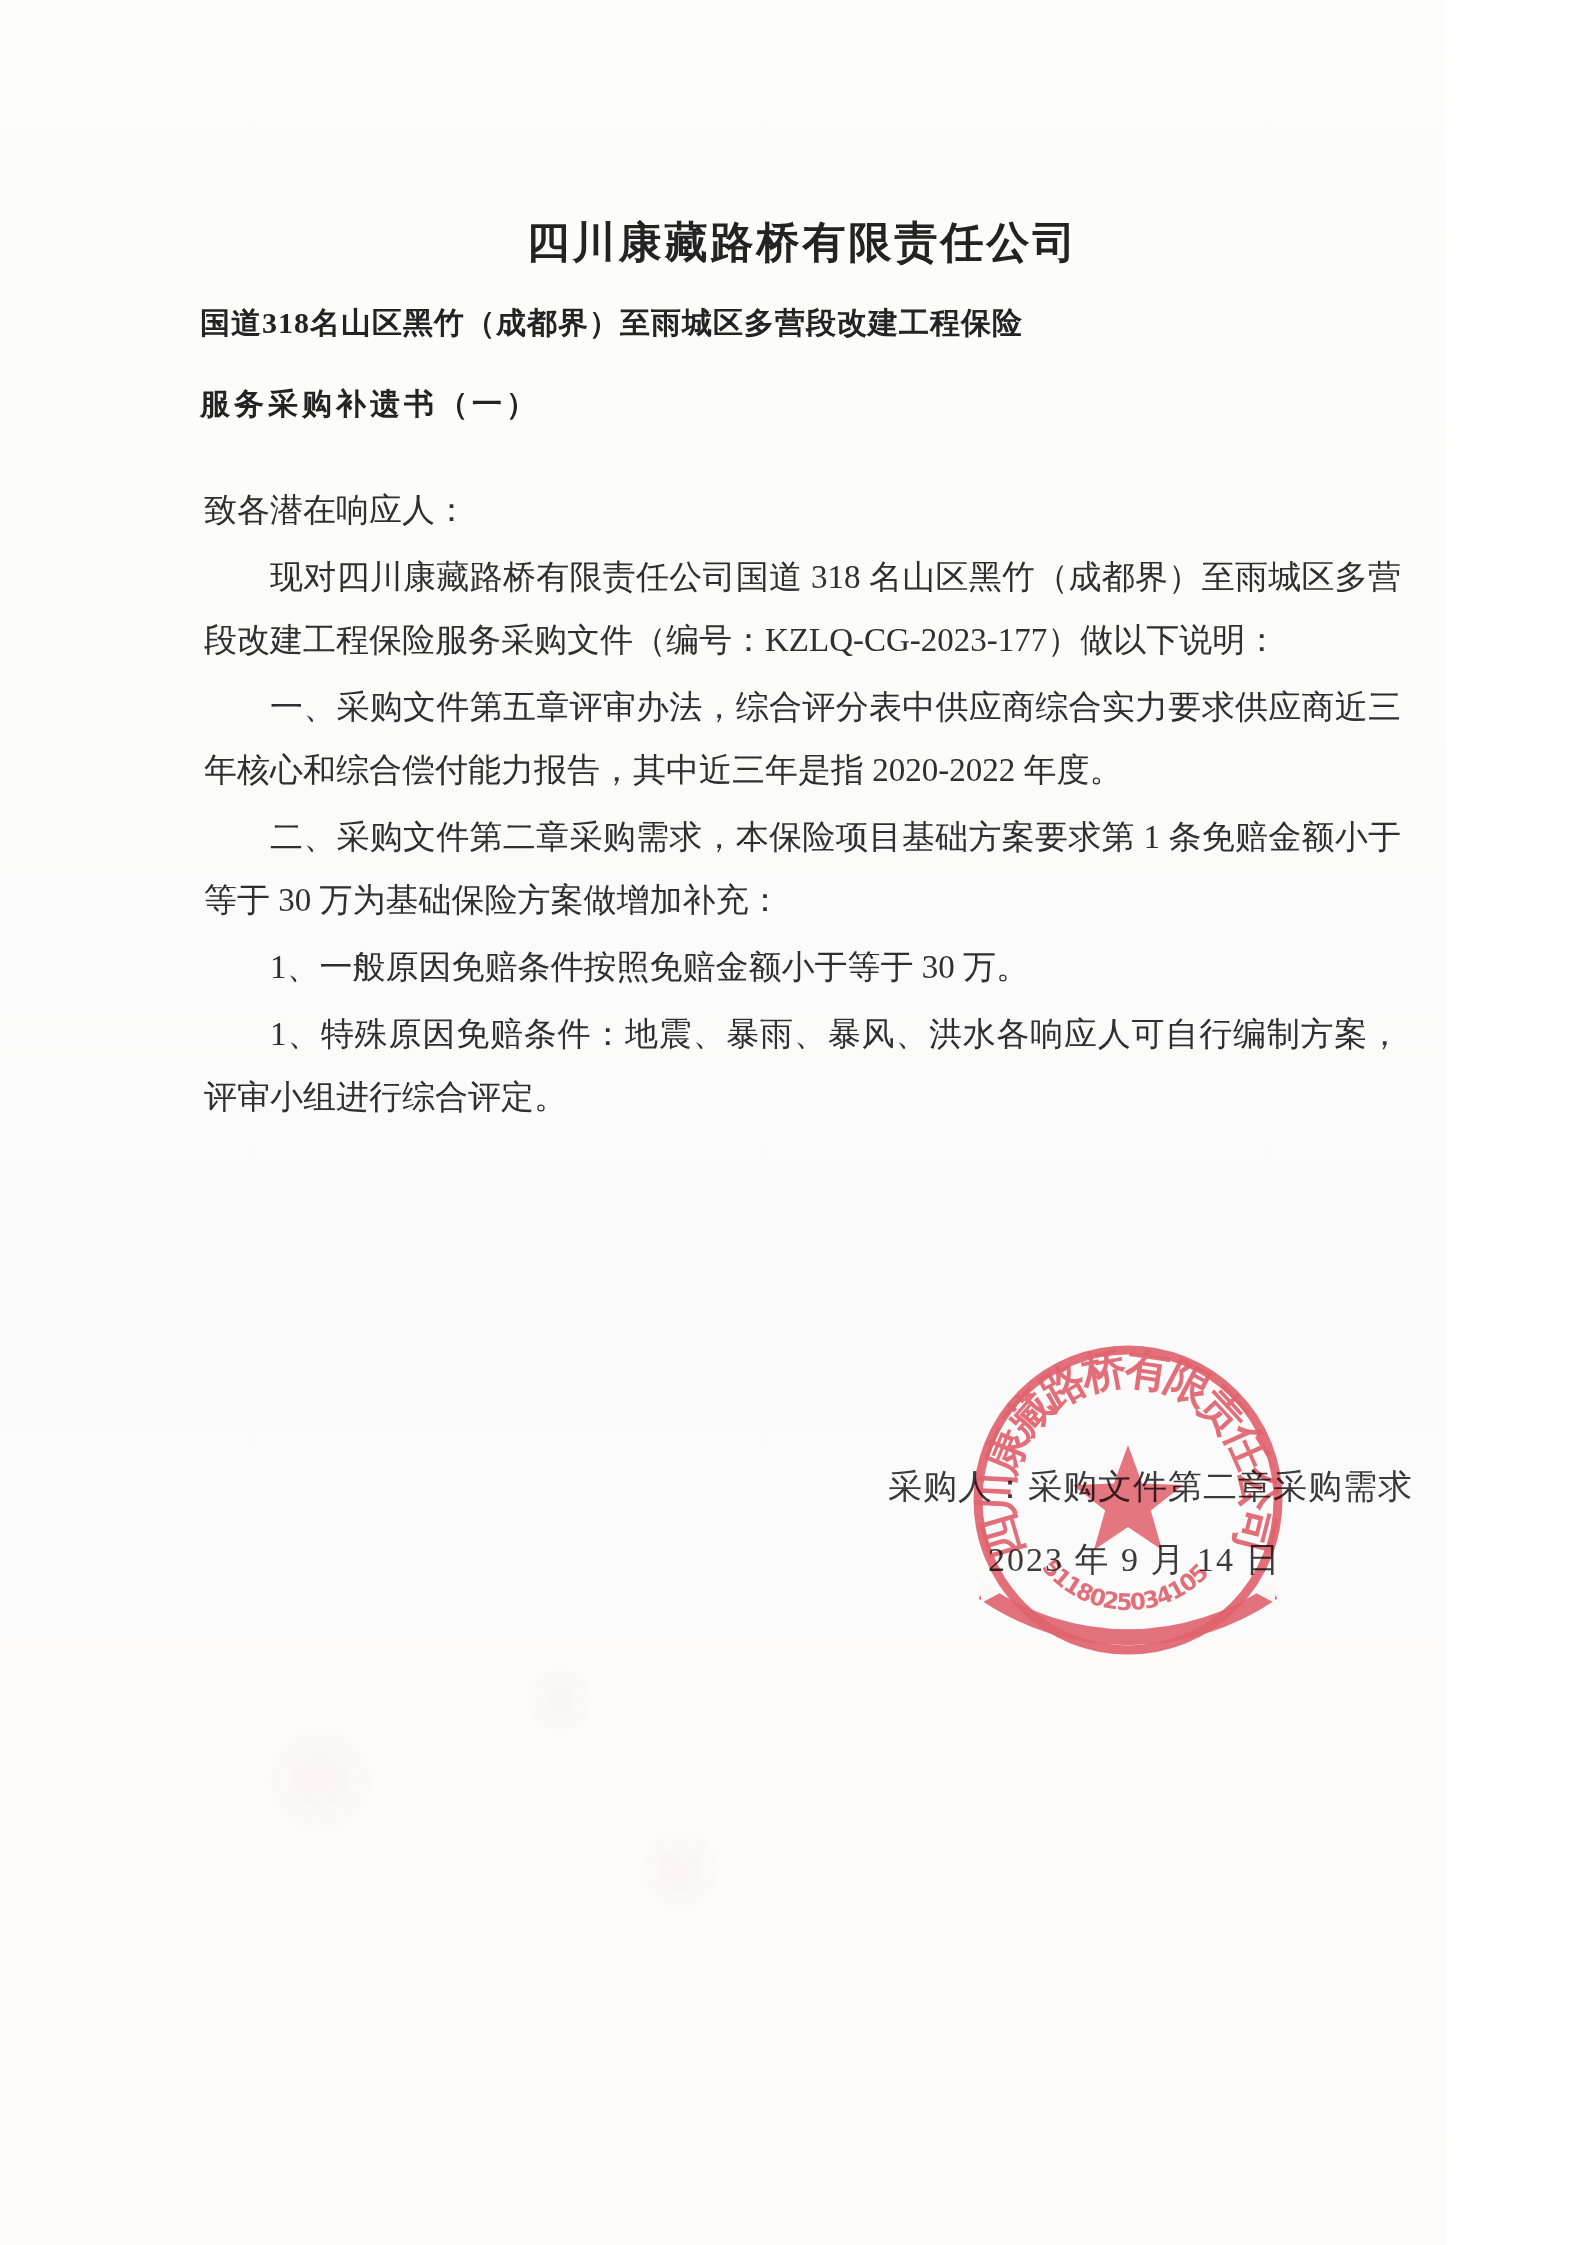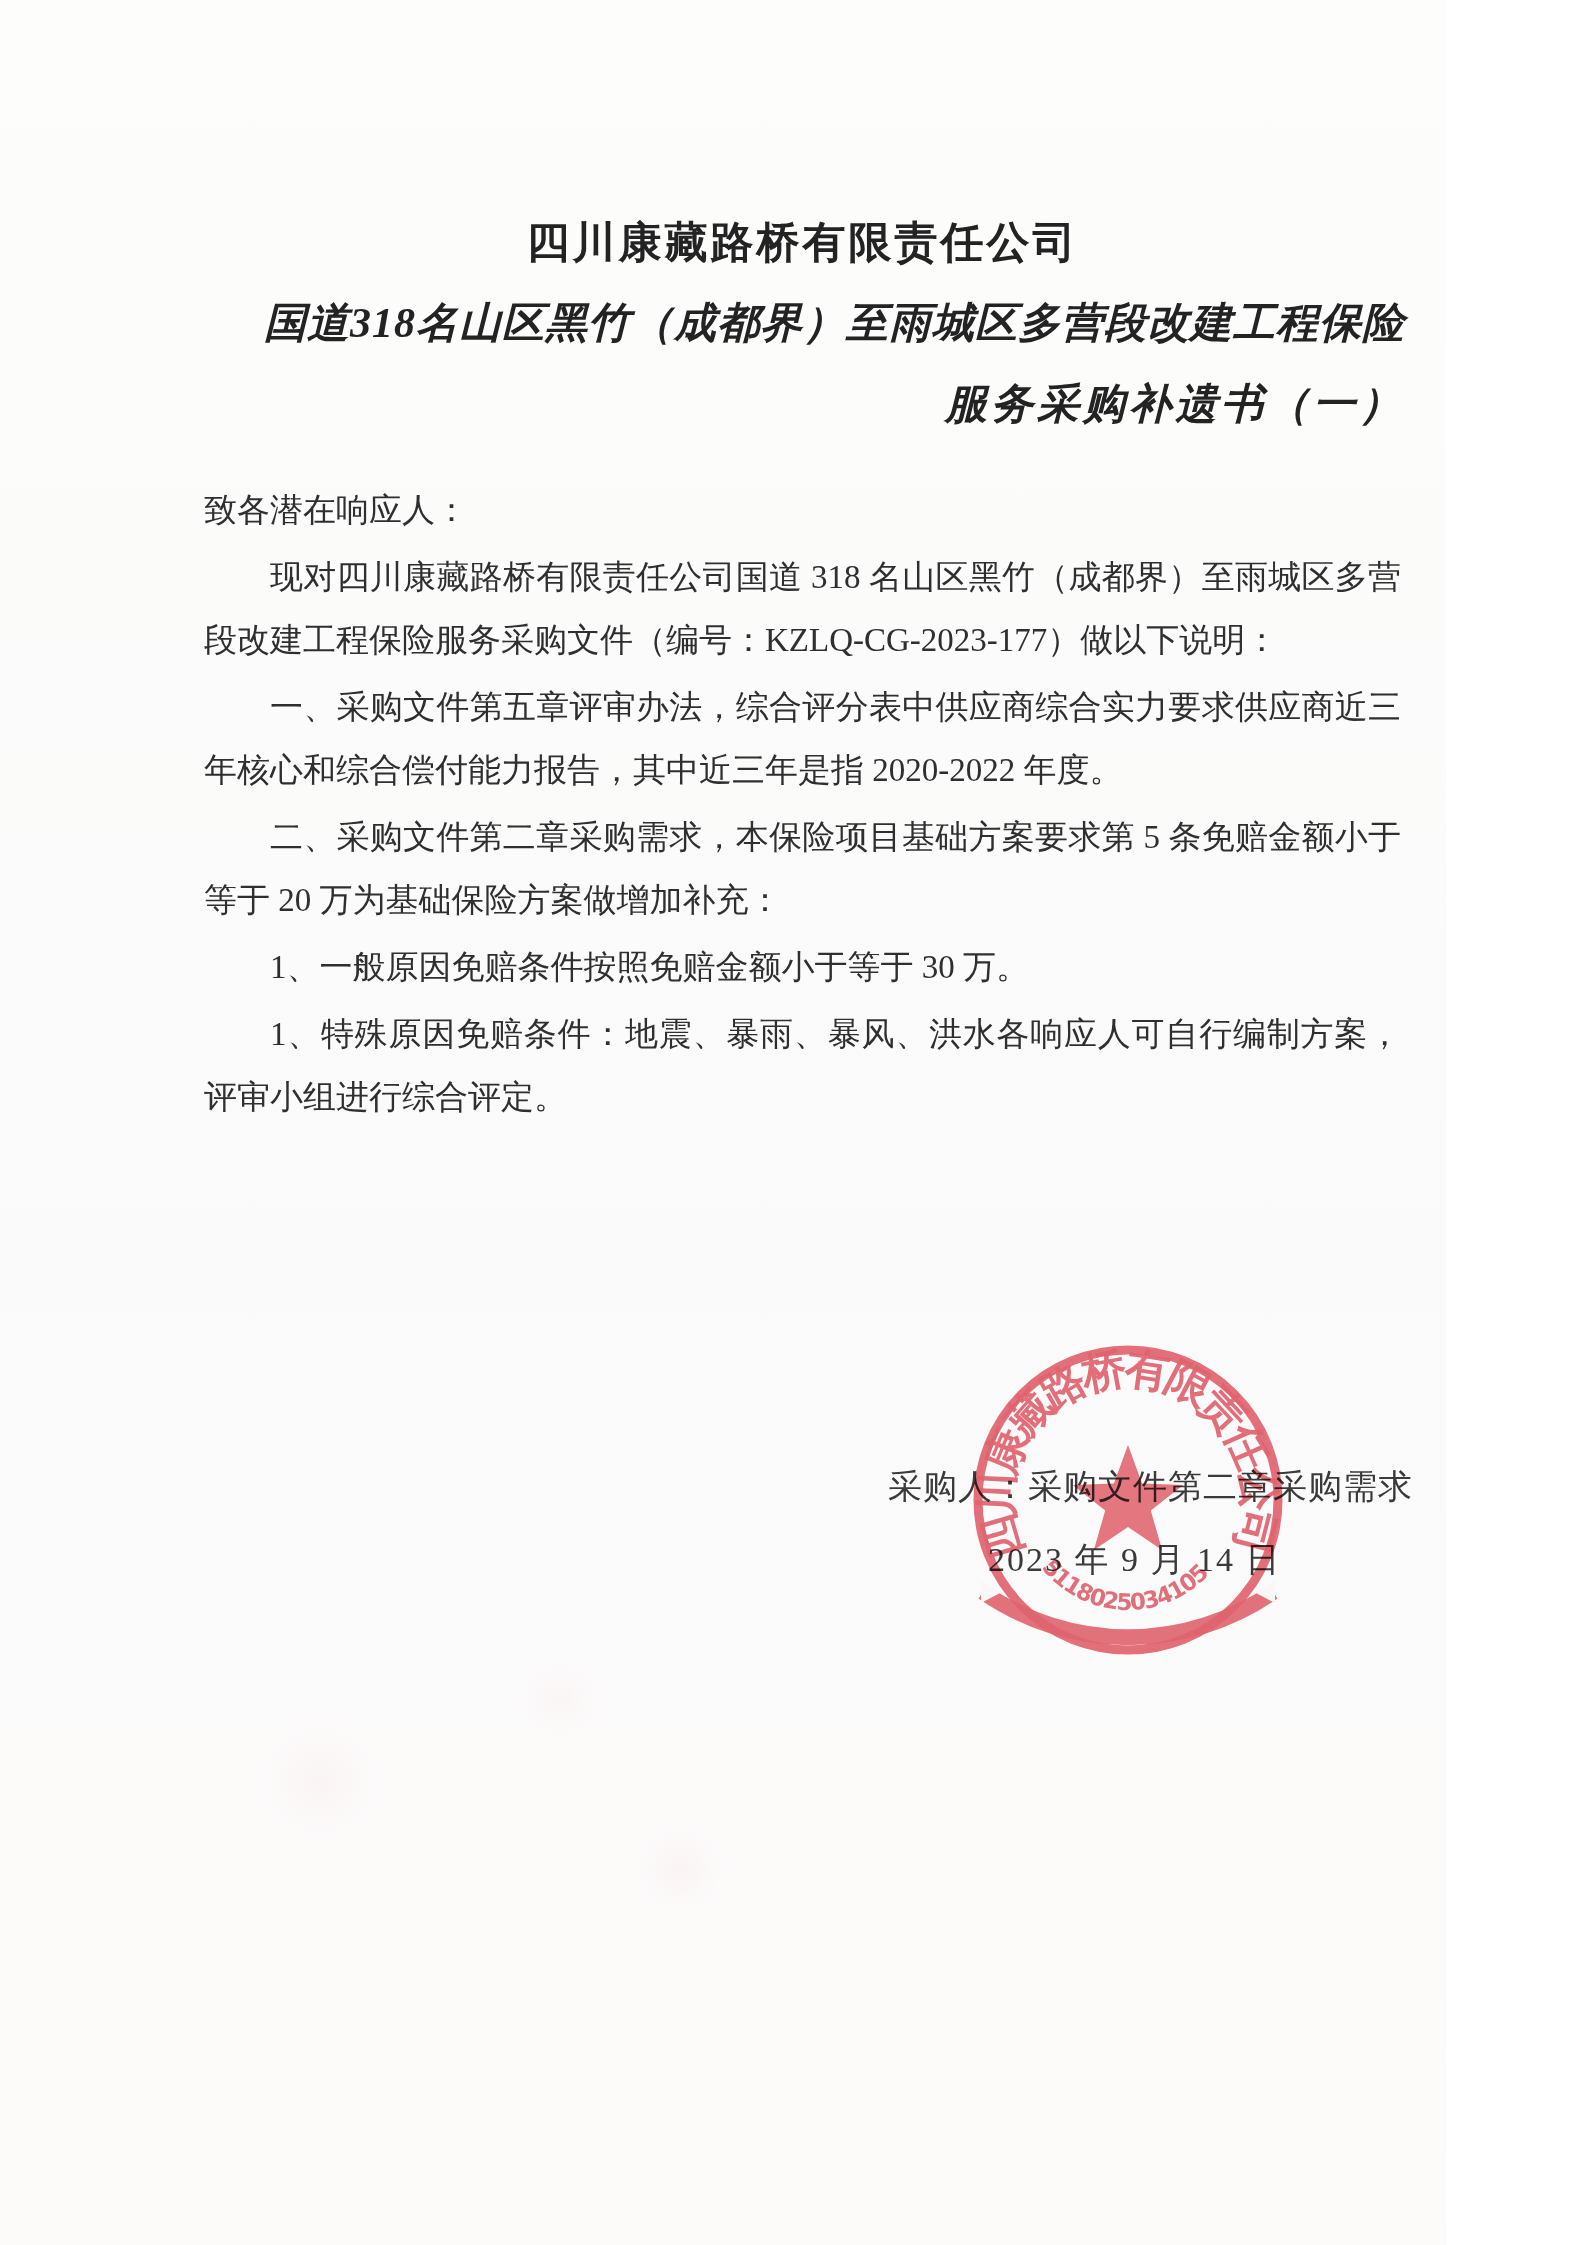--- a/index.html
+++ b/index.html
@@ -23,24 +23,23 @@
     position:absolute;
     left:200px; top:218px;
     width:1205px;
   }
   .t-company{
     font-size:43px; font-weight:700; text-align:center;
     line-height:50px; letter-spacing:3px; color:#232323;
     margin:0 0 30px 0;
   }
   .t-subject{
-    font-size:42px; font-weight:700; text-align:right;
+    font-size:30px; font-weight:700; text-align:left;
     line-height:50px; letter-spacing:1px; color:#232323;
     margin:0 0 31px 0;
-    font-style:italic;
   }
   .t-subject.last{ margin:0 0 50px 0; letter-spacing:4px; }
   .body-text{ font-size:33px; line-height:63px; text-align:justify; }
   .body-text p{ margin:4px; text-indent:2em; }
   .body-text p.no-indent{ text-indent:0; }
   .closing-purchaser{
     position:absolute; left:888px; top:1463px;
     font-size:34px; line-height:48px; color:#3a3a3a;
     letter-spacing:1px; white-space:nowrap; z-index:1;
   }
@@ -66,21 +65,21 @@
 
   <div class="content">
     <h1 class="t-company">四川康藏路桥有限责任公司</h1>
     <h2 class="t-subject">国道318名山区黑竹（成都界）至雨城区多营段改建工程保险</h2>
     <h2 class="t-subject last">服务采购补遗书（一）</h2>
 
     <div class="body-text">
       <p class="no-indent">致各潜在响应人：</p>
       <p>现对四川康藏路桥有限责任公司国道 318 名山区黑竹（成都界）至雨城区多营段改建工程保险服务采购文件（编号：KZLQ-CG-2023-177）做以下说明：</p>
       <p>一、采购文件第五章评审办法，综合评分表中供应商综合实力要求供应商近三年核心和综合偿付能力报告，其中近三年是指 2020-2022 年度。</p>
-      <p>二、采购文件第二章采购需求，本保险项目基础方案要求第 5 条免赔金额小于等于 20 万为基础保险方案做增加补充：</p>
+      <p>二、采购文件第二章采购需求，本保险项目基础方案要求第 1 条免赔金额小于等于 30 万为基础保险方案做增加补充：</p>
       <p>1、一般原因免赔条件按照免赔金额小于等于 30 万。</p>
       <p>1、特殊原因免赔条件：地震、暴雨、暴风、洪水各响应人可自行编制方案，评审小组进行综合评定。</p>
     </div>
   </div>
 
   <div class="closing-purchaser">采购人：采购文件第二章采购需求</div>
   <div class="closing-date">2023 年 9 月 14 日</div>
 
   <svg class="seal" viewBox="0 0 340 340" xmlns="http://www.w3.org/2000/svg" aria-hidden="true">
     <defs>

